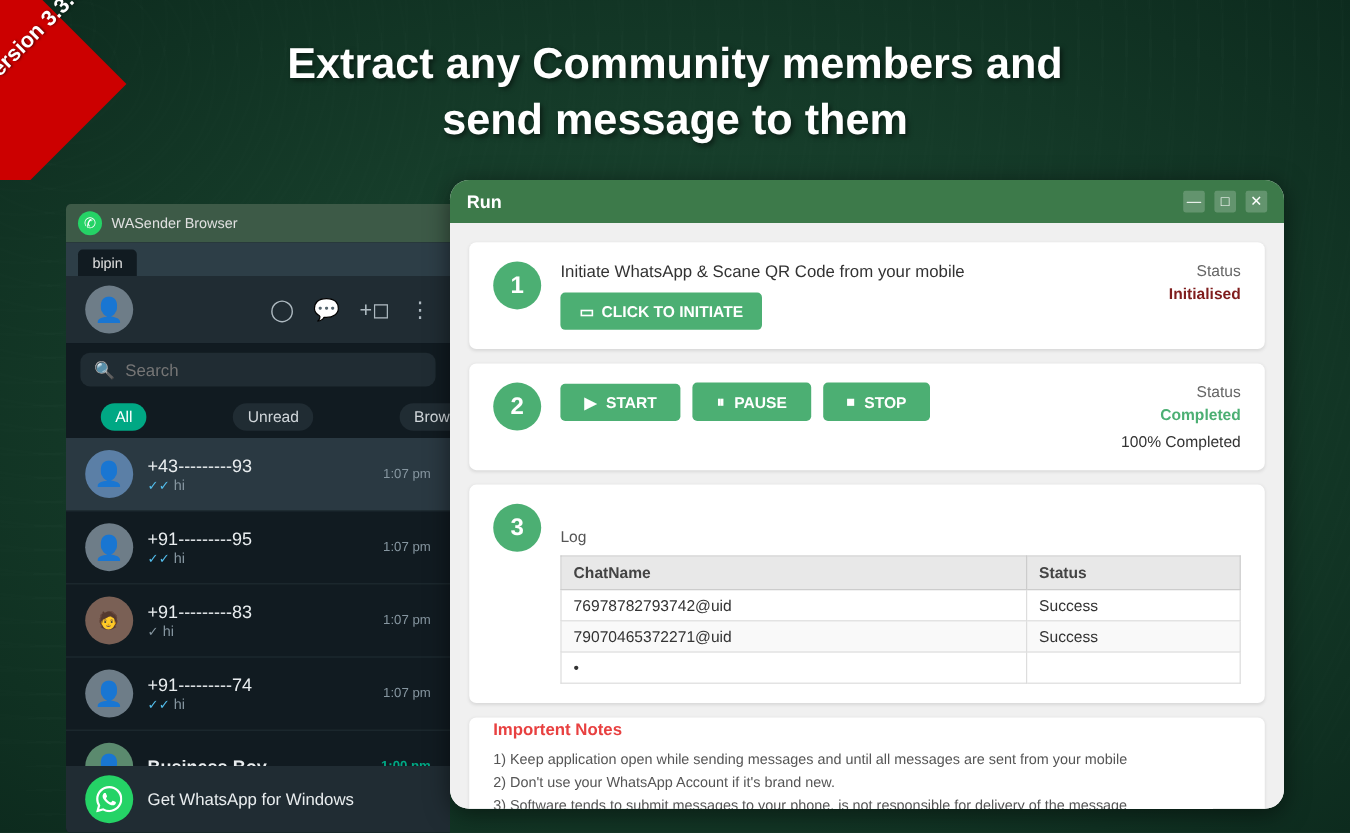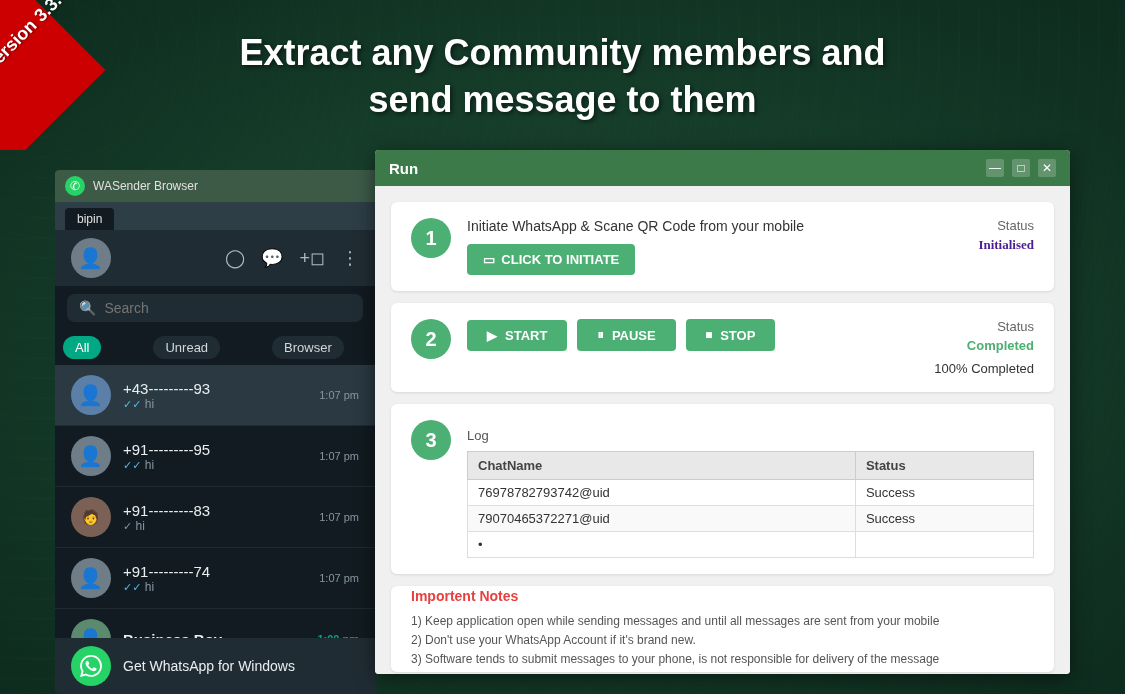--- a/index.html
+++ b/index.html
@@ -195,22 +195,22 @@
       font-size: 14px;
       width: 100%;
     }
     .search-input-wrapper .search-icon-text {
       color: #8696a0;
       font-size: 14px;
     }
 
     .filter-tabs {
       display: flex;
-      gap: 4px;
-      padding: 6px 8px;
+      gap: 24px;
+      padding: 6px 29px;
       background: #111b21;
     }
     .filter-tab {
       padding: 4px 12px;
       border-radius: 12px;
       font-size: 13px;
       cursor: pointer;
       border: none;
     }
     .filter-tab.all {
@@ -292,21 +292,21 @@
 
     
     .run-panel {
       position: absolute;
       left: 375px;
       top: 150px;
       width: 695px;
       height: 524px;
       background: #f5f5f5;
       z-index: 6;
-      border-radius: 4px;
+      border-radius: 16px;
       display: flex;
       flex-direction: column;
       box-shadow: 0 4px 20px rgba(0,0,0,0.5);
       overflow: hidden;
     }
 
     .run-titlebar {
       background: #3d7a4a;
       padding: 8px 14px;
       display: flex;
@@ -401,21 +401,21 @@
       gap: 4px;
     }
     .status-label {
       color: #666;
       font-size: 13px;
     }
     .status-value {
       font-size: 13px;
       font-weight: 600;
     }
-    .status-value.initialised { color: #4c1d95; font-family: Liberation Serif, serif; }
+    .status-value.initialised { color: #7f1d1d; }
     .status-value.completed { color: #4caf73; }
 
     .control-btns {
       display: flex;
       gap: 10px;
       align-items: center;
     }
     .ctrl-btn {
       border: none;
       border-radius: 4px;
@@ -433,21 +433,21 @@
     .ctrl-btn.stop { background: #4caf73; }
 
     .progress-text {
       color: #333;
       font-size: 13px;
       text-align: right;
       margin-top: 4px;
     }
 
     .log-section {
-      margin-top: 8px;
+      margin-top: 20px;
     }
     .log-title {
       color: #555;
       font-size: 13px;
       margin-bottom: 8px;
     }
     .log-table {
       width: 100%;
       border-collapse: collapse;
       border: 1px solid #ccc;

